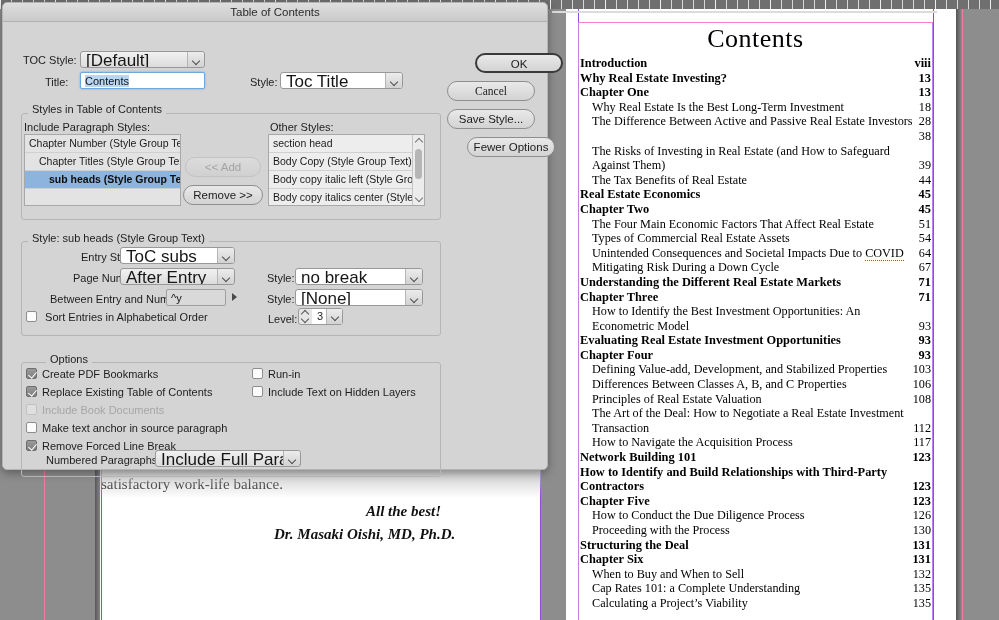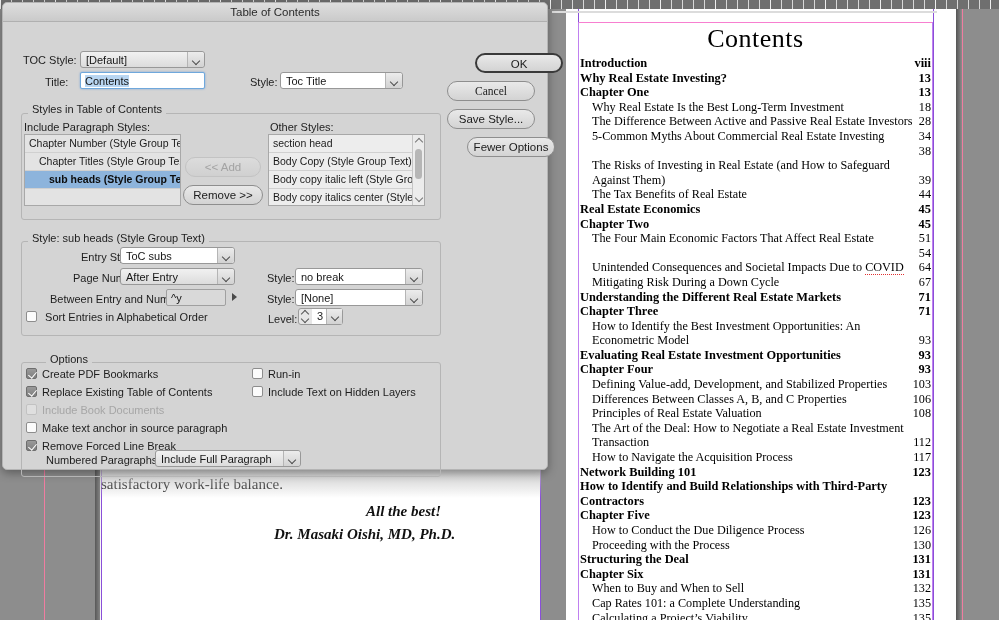--- a/index.html
+++ b/index.html
@@ -58,21 +58,21 @@
     box-shadow:0 3px 10px rgba(0,0,0,.35);font-size:11px;color:#1d1d1d;}
   .titlebar{height:18px;line-height:18px;text-align:center;font-size:11.5px;color:#2b2b2b;
     background:linear-gradient(to bottom,#dedede,#cacaca);border-top-left-radius:5px;
     border-top-right-radius:5px;border-bottom:1px solid #b0b0b0;}
   .dlg-body{position:relative;padding:0;}
   .row{position:absolute;}
 
   
   .select{position:relative;display:inline-block;height:17px;line-height:17px;
     background:linear-gradient(to bottom,#f1f1f1,#dcdcdc);border:1px solid #989898;
-    border-radius:3px;box-sizing:border-box;padding:0 18px 0 5px;font-size:11px;color:#161616;
+    border-radius:3px;box-sizing:border-box;padding:0 18px 0 5px;font-size:17px;color:#161616;
     white-space:nowrap;overflow:hidden;}
   .select.white{background:#ffffff;}
   .select .chev{position:absolute;right:0;top:0;width:16px;height:100%;
     background:linear-gradient(to bottom,#ececec,#d2d2d2);border-left:1px solid #b5b5b5;
     border-top-right-radius:2px;border-bottom-right-radius:2px;}
   .select .chev:after{content:"";position:absolute;left:5px;top:6px;width:5px;height:5px;
     border-left:1.3px solid #4d4d4d;border-bottom:1.3px solid #4d4d4d;
     transform:rotate(-45deg);}
   .tfield{height:17px;line-height:17px;background:#fff;border:1px solid #9a9a9a;
     border-radius:2px;box-sizing:border-box;padding:0 4px;font-size:11px;color:#141414;}
@@ -159,29 +159,28 @@
 
     <div class="toc-frame"></div>
     <div class="toc-page">
       <div class="toc-title">Contents</div>
       <div class="toc-list" id="toc-list">
           <div class="toc-row l1"><span>Introduction</span><span class="toc-pg">viii</span></div>
           <div class="toc-row l1"><span>Why Real Estate Investing?</span><span class="toc-pg">13</span></div>
           <div class="toc-row l1"><span>Chapter One</span><span class="toc-pg">13</span></div>
           <div class="toc-row l2"><span>Why Real Estate Is the Best Long-Term Investment</span><span class="toc-pg">18</span></div>
           <div class="toc-row l2"><span>The Difference Between Active and  Passive Real Estate Investors</span><span class="toc-pg">28</span></div>
-          <div class="toc-row l2"><span>5-Common Myths About Commercial Real Estate Investing</span><span class="toc-pg">34</span></div>
           <div class="toc-row l2"><span class="toc-pg">38</span></div>
           <div class="toc-row l2"><span>The Risks of Investing in Real Estate (and How to Safeguard</span></div>
           <div class="toc-row l2"><span>Against Them)</span><span class="toc-pg">39</span></div>
           <div class="toc-row l2"><span>The Tax Benefits of Real Estate</span><span class="toc-pg">44</span></div>
           <div class="toc-row l1"><span>Real Estate Economics</span><span class="toc-pg">45</span></div>
           <div class="toc-row l1"><span>Chapter Two</span><span class="toc-pg">45</span></div>
           <div class="toc-row l2"><span>The Four Main Economic Factors That Affect Real Estate</span><span class="toc-pg">51</span></div>
-          <div class="toc-row l2"><span class="toc-pg">54</span></div>
+          <div class="toc-row l2"><span>Types of Commercial Real Estate Assets</span><span class="toc-pg">54</span></div>
           <div class="toc-row l2"><span>Unintended Consequences and Societal Impacts Due to <span class="sp-underline">COVID</span></span><span class="toc-pg">64</span></div>
           <div class="toc-row l2"><span>Mitigating Risk During a Down Cycle</span><span class="toc-pg">67</span></div>
           <div class="toc-row l1"><span>Understanding the Different Real Estate Markets</span><span class="toc-pg">71</span></div>
           <div class="toc-row l1"><span>Chapter Three</span><span class="toc-pg">71</span></div>
           <div class="toc-row l2"><span>How to Identify the Best Investment Opportunities: An</span></div>
           <div class="toc-row l2"><span>Econometric Model</span><span class="toc-pg">93</span></div>
           <div class="toc-row l1"><span>Evaluating Real Estate Investment Opportunities</span><span class="toc-pg">93</span></div>
           <div class="toc-row l1"><span>Chapter Four</span><span class="toc-pg">93</span></div>
           <div class="toc-row l2"><span>Defining Value-add, Development, and Stabilized Properties</span><span class="toc-pg">103</span></div>
           <div class="toc-row l2"><span>Differences Between Classes A, B, and C Properties</span><span class="toc-pg">106</span></div>

